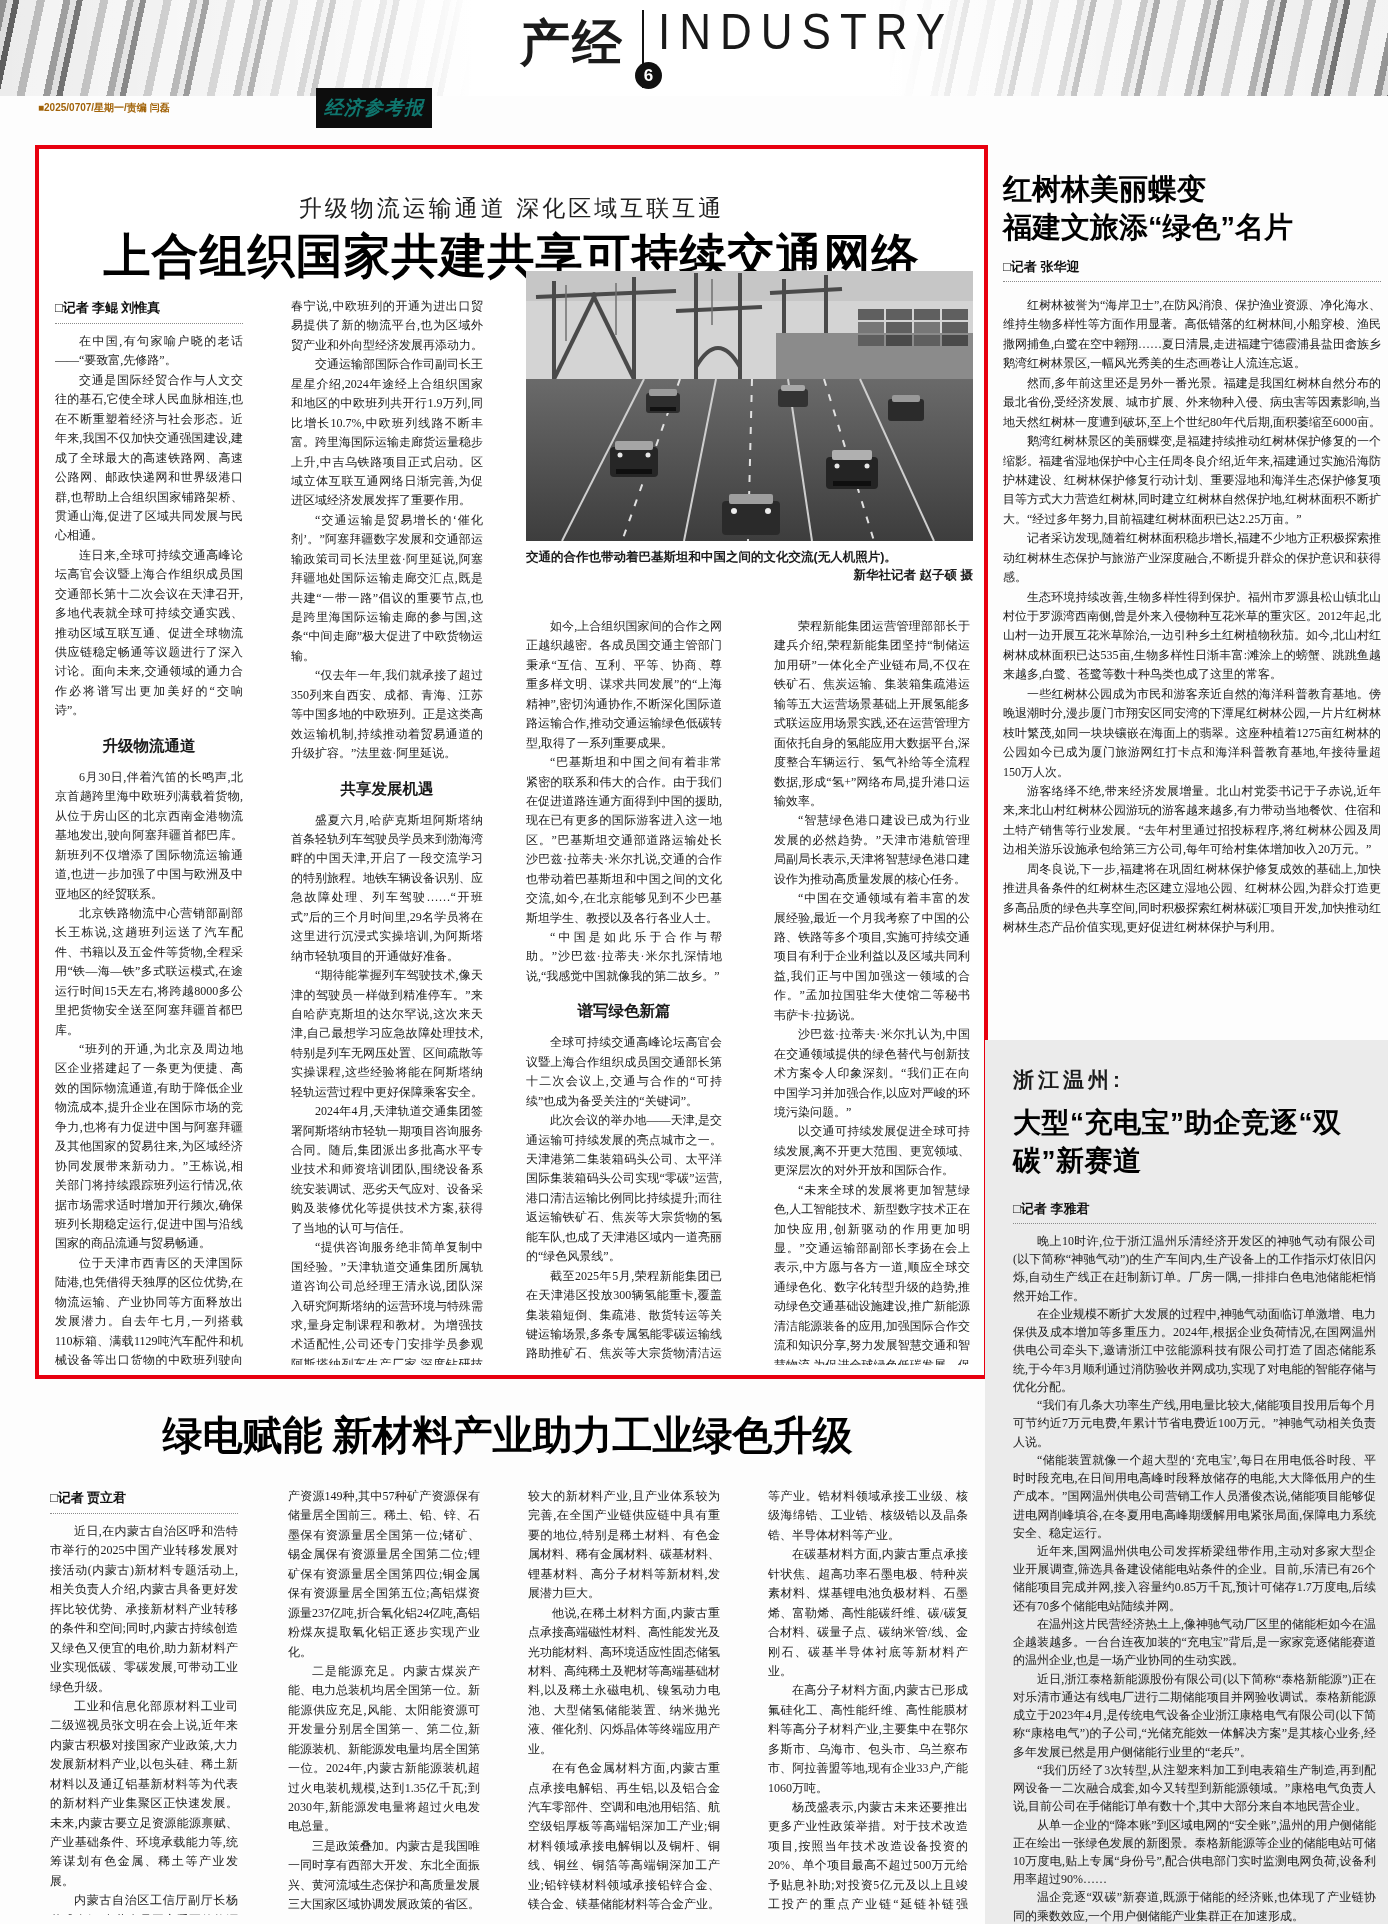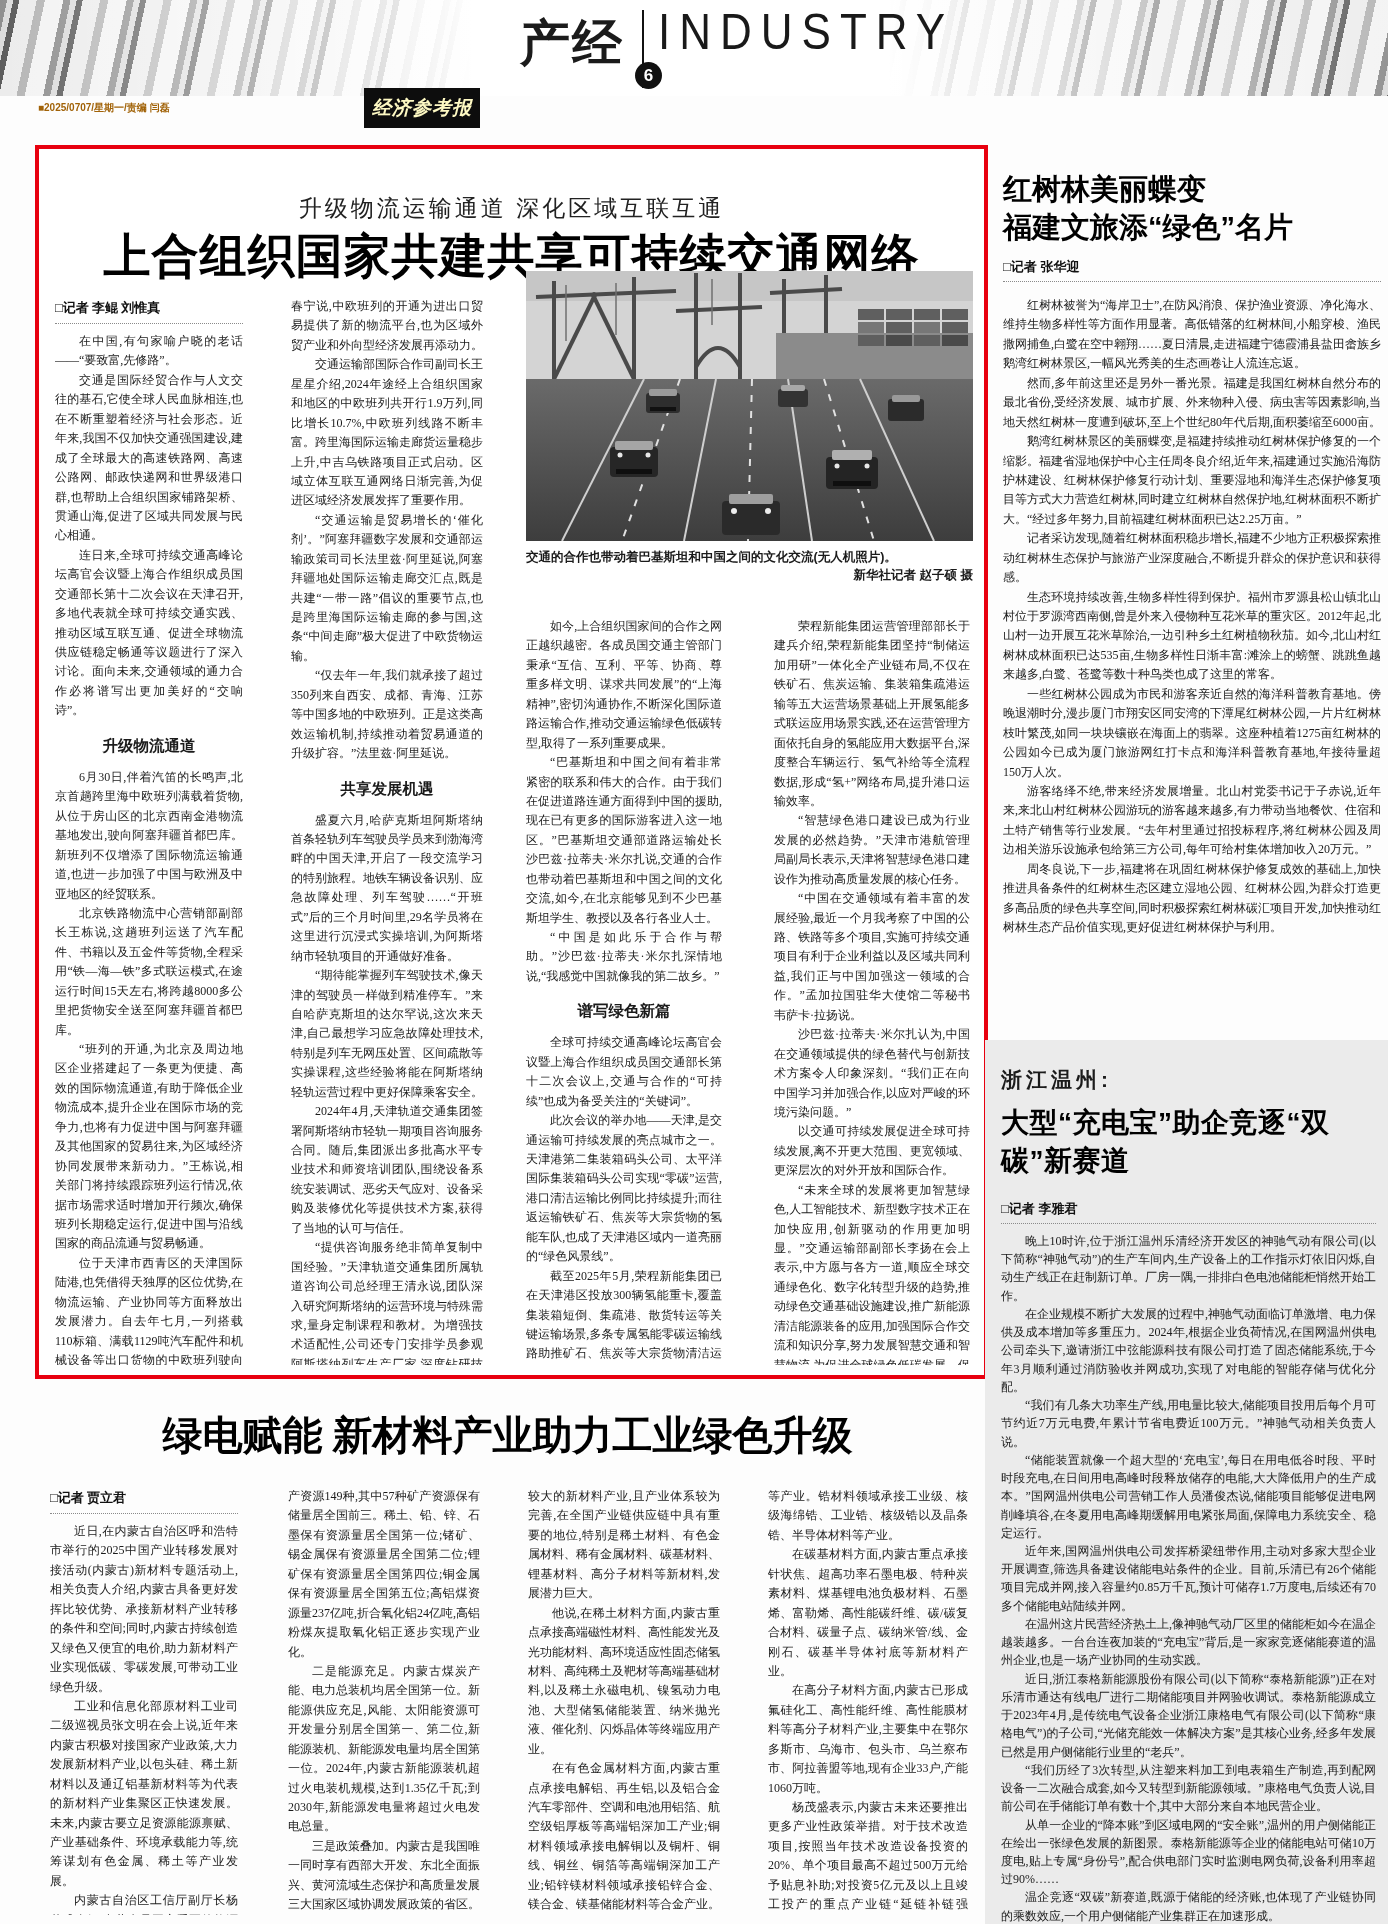--- a/index.html
+++ b/index.html
@@ -12,22 +12,22 @@
       repeating-linear-gradient(102deg,#8f8f8f 0 7px,#dcdcdc 7px 13px,#5d5d5d 13px 19px,#ececec 19px 36px,#b5b5b5 36px 44px,#f3f3f3 44px 62px);}
   .hdr-title{position:absolute;left:520px;top:10px;display:flex;align-items:flex-start;}
   .sec-cn{font-size:50px;font-weight:bold;letter-spacing:2px;line-height:1;margin-top:8px;}
   .sec-bar{width:2px;height:78px;background:#111;margin:0 14px 0 18px;}
   .sec-en{font-size:44px;font-weight:300;letter-spacing:9px;line-height:1;color:#191919;
           font-family:"Liberation Sans",sans-serif;transform:scaleY(1.15);}
   .sec-num{position:absolute;left:115px;top:52px;width:27px;height:27px;border-radius:50%;
            background:#111;color:#fff;font-size:17px;font-weight:bold;text-align:center;line-height:27px;}
   .dateline{position:absolute;left:38px;top:101px;font-size:10px;font-weight:bold;color:#a16207;}
   .masthead{position:absolute;left:316px;top:88px;width:116px;height:40px;background:#0d0d0d;
-            color:#fef9c3;text-align:center;line-height:40px;font-size:19px;font-weight:bold;
-            font-style:italic;font-family:"Liberation Serif",serif;letter-spacing:1px;margin-left:48px;}
+            color:#0f766e;text-align:center;line-height:40px;font-size:19px;font-weight:bold;
+            font-style:italic;font-family:"Liberation Serif",serif;letter-spacing:1px;}
   
   .main-box{position:absolute;left:35px;top:145px;width:945px;height:1226px;
             border:4px solid #e8000f;background:#fff;}
   .kicker{position:absolute;left:0;top:44px;width:100%;text-align:center;
           font-size:23px;letter-spacing:3px;color:#222;}
   .headline-1{position:absolute;left:0;top:76px;width:100%;text-align:center;
           font-size:47px;font-weight:900;letter-spacing:1px;color:#000;
           font-family:"Liberation Serif",serif;}
   .byline{font-size:13px;font-weight:bold;color:#111;padding-bottom:5px;margin-bottom:8px;
           border-bottom:1px dotted #8a8a8a;}
@@ -41,21 +41,21 @@
   .photo-wrap svg{display:block;}
   .caption{font-size:12.5px;font-weight:bold;margin-top:7px;line-height:1.5;}
   .credit{font-size:12.5px;font-weight:bold;text-align:right;}
   
   .mg-head{position:absolute;left:1003px;top:170px;width:380px;
            font-size:29px;font-weight:900;line-height:1.32;color:#000;}
   .mg-byline{position:absolute;left:1003px;top:258px;width:378px;}
   .mg-body{position:absolute;left:1003px;top:296px;width:378px;height:730px;}
   
   .wz-box{position:absolute;left:985px;top:1040px;width:403px;height:884px;
-          background:#ebebeb;box-sizing:border-box;padding:26px 12px 0 16px;overflow:hidden;}
+          background:#ebebeb;box-sizing:border-box;padding:26px 12px 0 28px;overflow:hidden;}
   .wz-kicker{font-size:21px;font-weight:bold;letter-spacing:4px;margin-bottom:10px;}
   .wz-headline{font-size:28px;font-weight:900;letter-spacing:0.5px;margin-bottom:20px;color:#000;}
   .wz-body{font-size:12px;line-height:1.52;font-family:Liberation Serif, serif;}
   
   .gp-headline{position:absolute;left:35px;top:1408px;width:945px;text-align:center;
                font-size:40px;font-weight:900;color:#000;font-family:Liberation Serif, serif;}
   .gp-col{position:absolute;top:1487px;height:428px;}
 </style>
 </head>
 <body>

